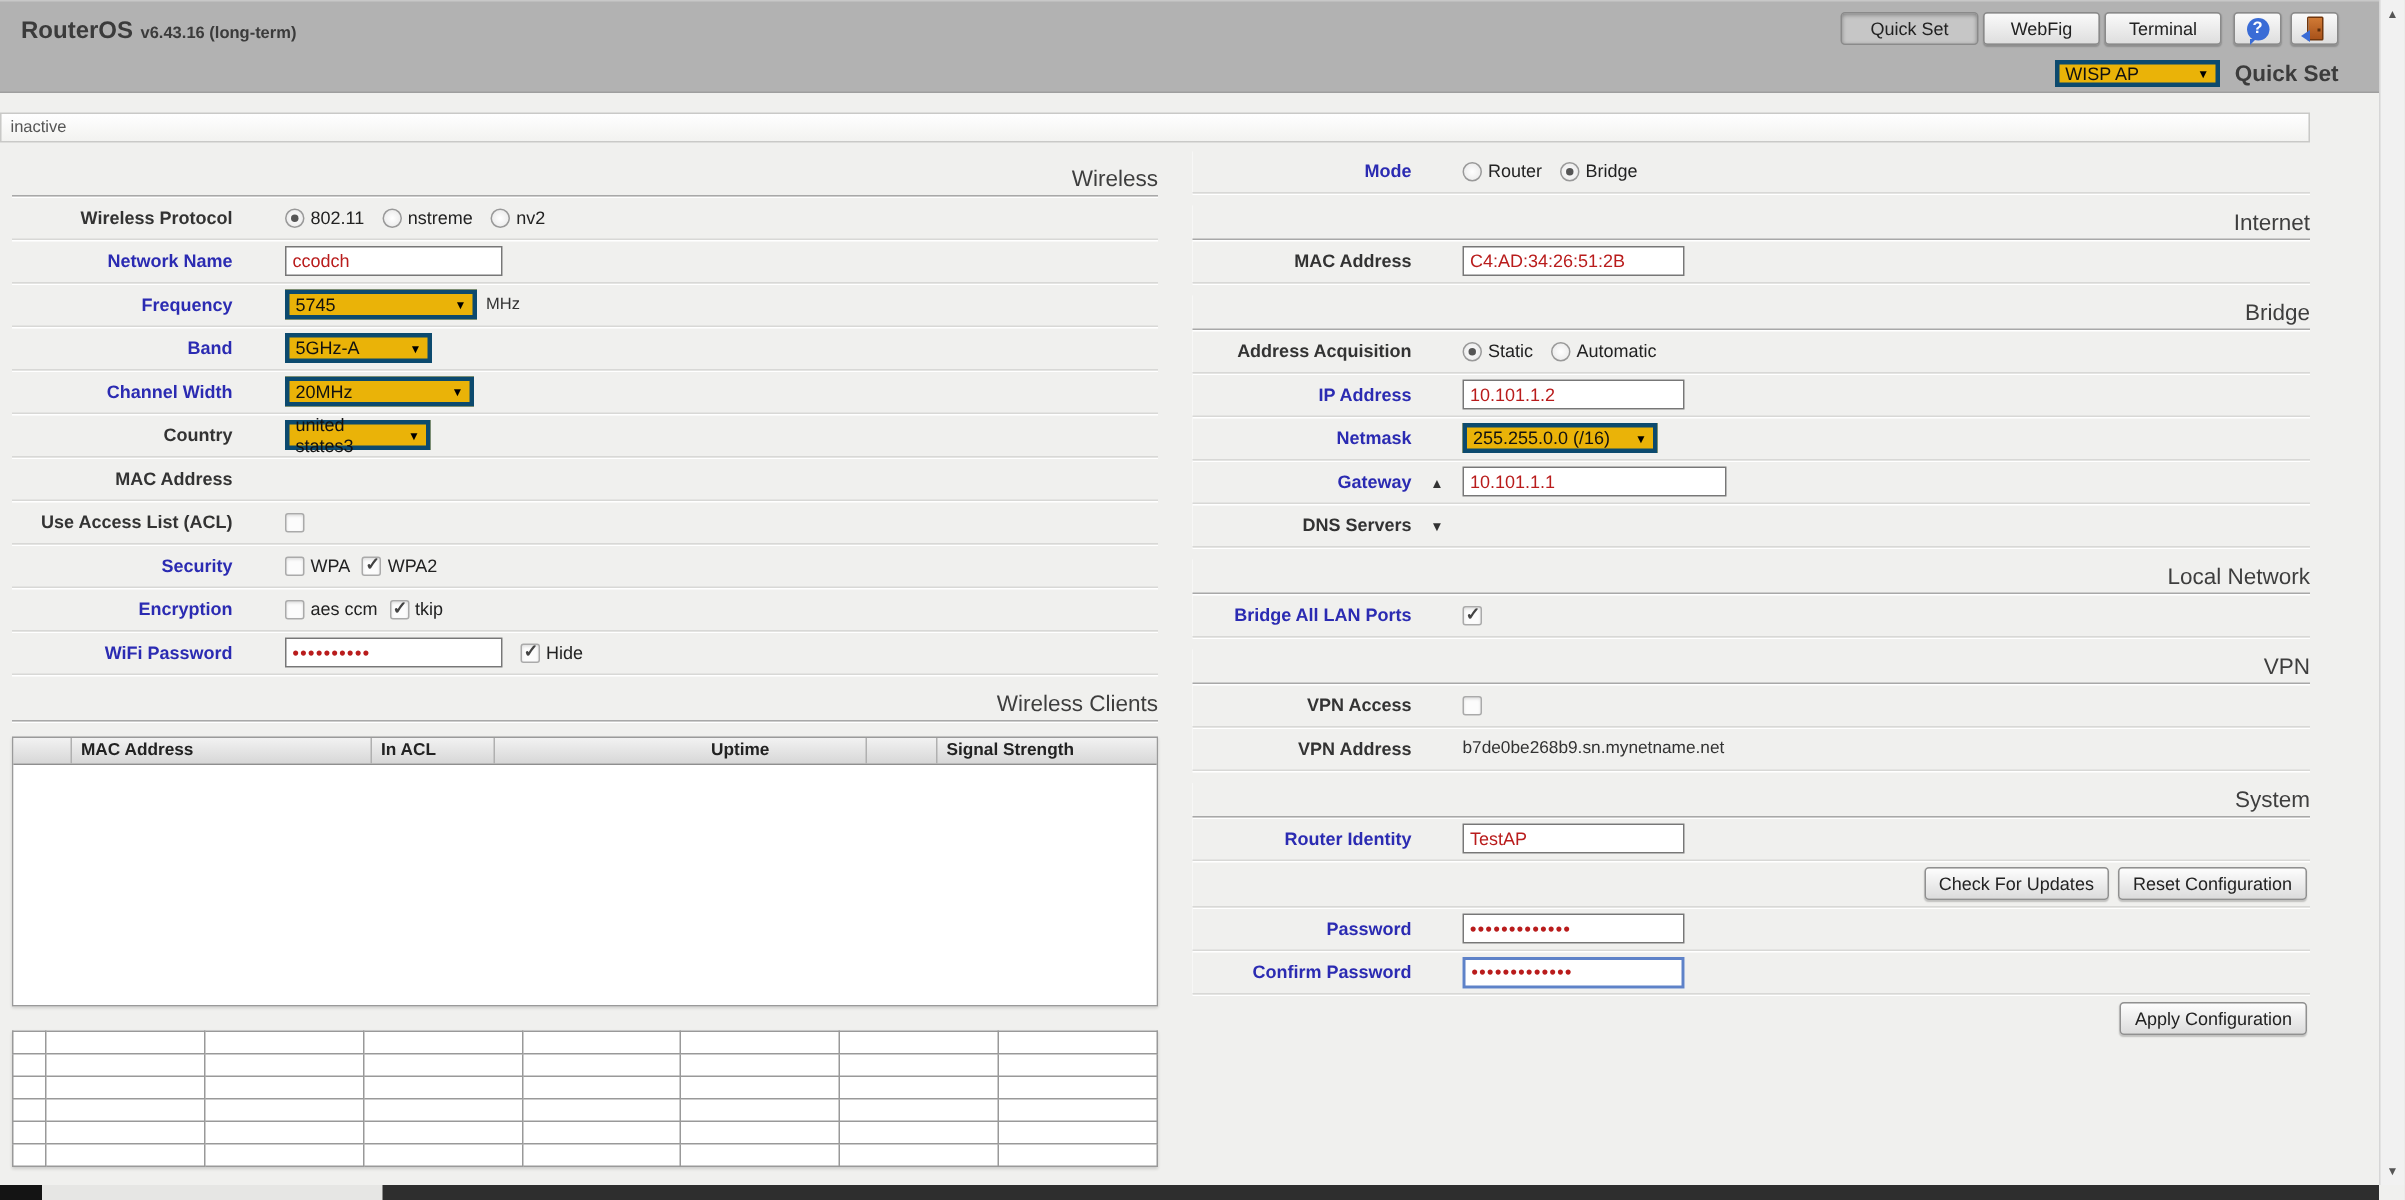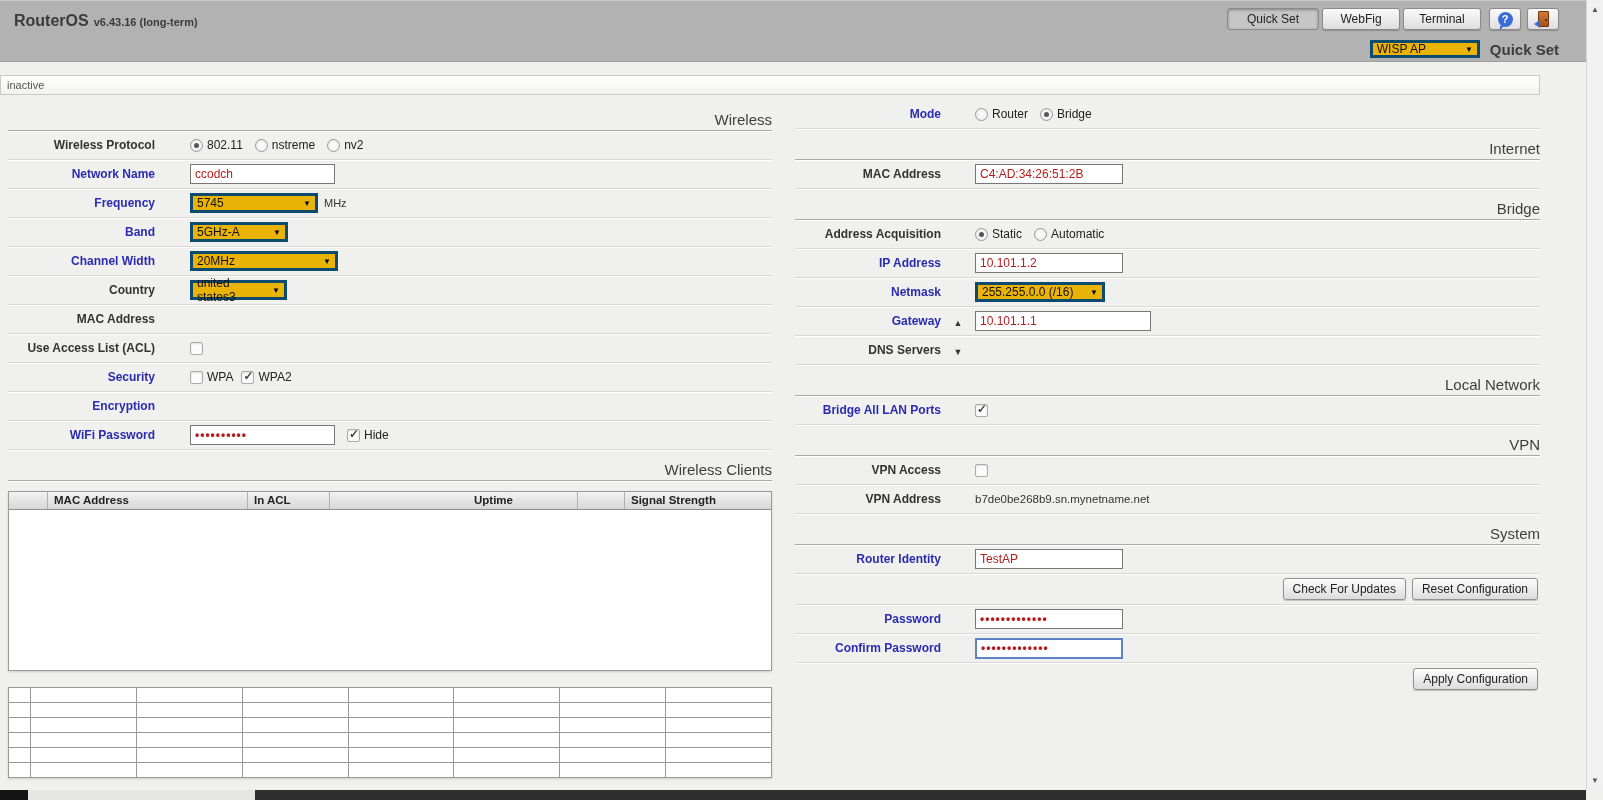--- a/index.html
+++ b/index.html
@@ -223,21 +223,21 @@
           <span>5GHz-A</span>
           <span class="sel-arrow">▼</span>
         </span>
       </span>
     </div>
 
     <div class="form-row">
       <span class="row-label blue">Channel Width</span>
       <span class="row-gap"></span>
       <span class="row-field">
-        <span class="sel" style="width:148px;">
+        <span class="sel" style="width:126px;">
           <span>20MHz</span>
           <span class="sel-arrow">▼</span>
         </span>
       </span>
     </div>
 
     <div class="form-row">
       <span class="row-label">Country</span>
       <span class="row-gap"></span>
       <span class="row-field">
@@ -268,20 +268,26 @@
         <span class="cb"></span>
         <span class="opt-label tight">WPA</span>
         <span class="cb checked"></span>
         <span class="opt-label tight">WPA2</span>
       </span>
     </div>
 
     <div class="form-row">
       <span class="row-label blue">Encryption</span>
       <span class="row-gap"></span>
+      <span class="row-field">
+        <span class="cb"></span>
+        <span class="opt-label tight">aes ccm</span>
+        <span class="cb checked"></span>
+        <span class="opt-label tight">tkip</span>
+      </span>
     </div>
 
     <div class="form-row">
       <span class="row-label blue">WiFi Password</span>
       <span class="row-gap"></span>
       <span class="row-field">
         <input class="inp pwd" style="width: 145px;" value="••••••••••">
         <span class="cb checked" style="margin-left:12px;"></span>
         <span class="opt-label tight">Hide</span>
       </span>

